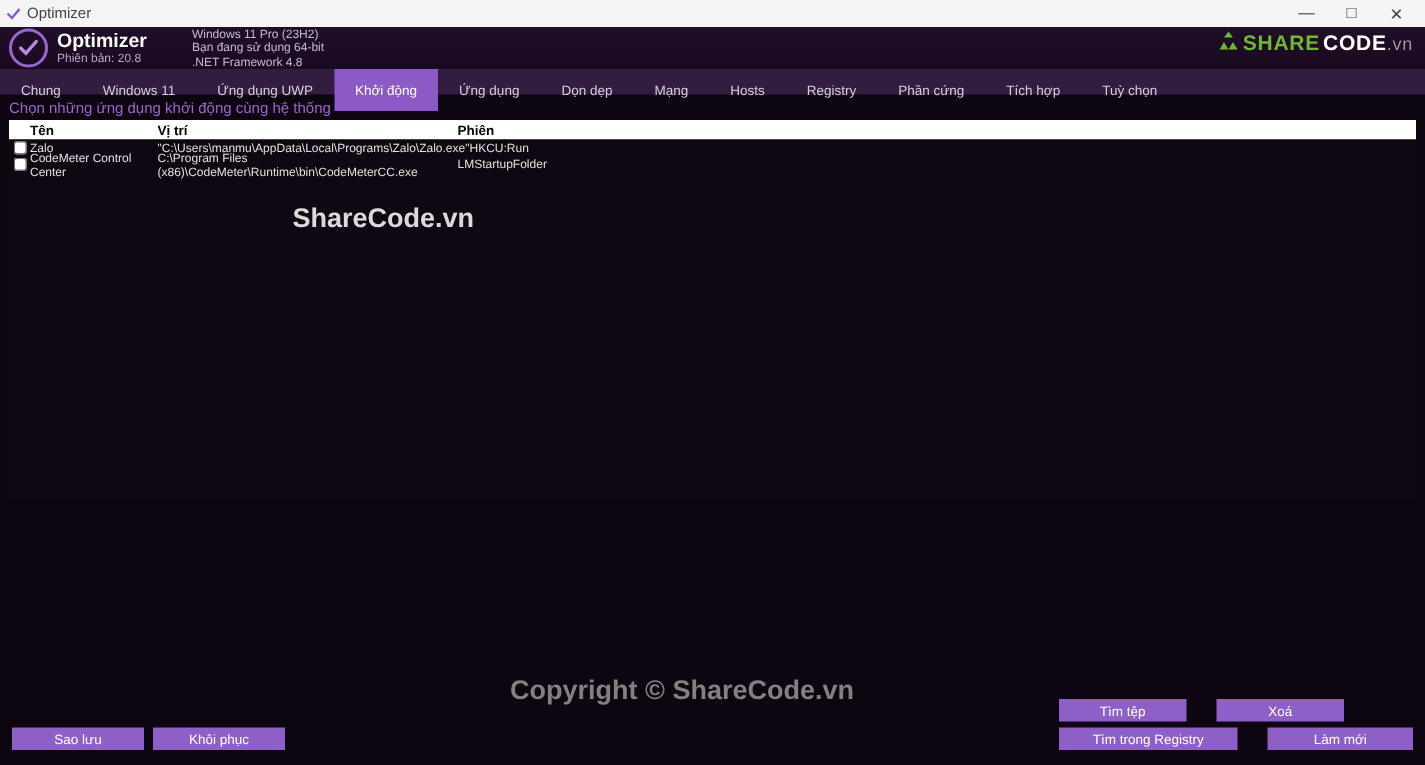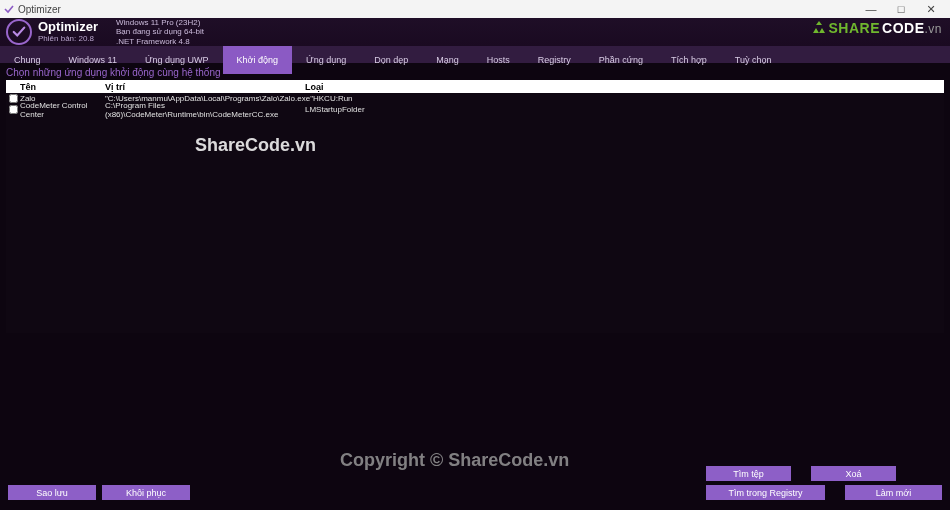--- a/index.html
+++ b/index.html
@@ -45,21 +45,21 @@
     width:22px;height:22px;
     border:2px solid var(--accent-bright);
     border-radius:50%;
     display:flex;align-items:center;justify-content:center;
     margin-right:6px;
   }
   .logo-check svg{width:14px;height:14px;}
   .app-meta{display:flex;flex-direction:column;line-height:1.1;}
   .app-name{font-size:13px;font-weight:600;color:#fff;}
   .app-ver{font-size:8px;color:#b8a5cc;}
-  .sys-meta{margin-left:18px;display:flex;flex-direction:column;font-size:8px;color:#c8b8d8;line-height:1.15;}
+  .sys-meta{margin-left:30px;display:flex;flex-direction:column;font-size:8px;color:#c8b8d8;line-height:1.15;}
   .brand-right{
     position:absolute;right:8px;top:2px;
     font-size:14px;font-weight:700;letter-spacing:0.5px;
     color:#fff;
   }
   .brand-right .green{color:#6fb72e;margin-right:2px;}
   .brand-right .vn{color:#999;font-weight:400;font-size:12px;}
   .tabs{
     height:17px;
     display:flex;
@@ -200,21 +200,21 @@
     <div class="tab">Tuỳ chọn</div>
   </div>
 
 <div class="subtitle">Chọn những ứng dụng khởi động cùng hệ thống</div>
 
 <div class="grid">
   <div class="grid-header">
     <span class="col-check"></span>
     <span class="col-name">Tên</span>
     <span class="col-path">Vị trí</span>
-    <span class="col-type">Loại</span>
+    <span class="col-type">Phiên</span>
   </div>
   <div class="grid-body" id="grid-body">
       <div class="grid-row">
         <span class="col-check">
           <input type="checkbox" style="">
         </span>
         <span class="col-name">Zalo</span>
         <span class="col-path">"C:\Users\manmu\AppData\Local\Programs\Zalo\Zalo.exe"</span>
         <span class="col-type">HKCU:Run</span>
       </div>

